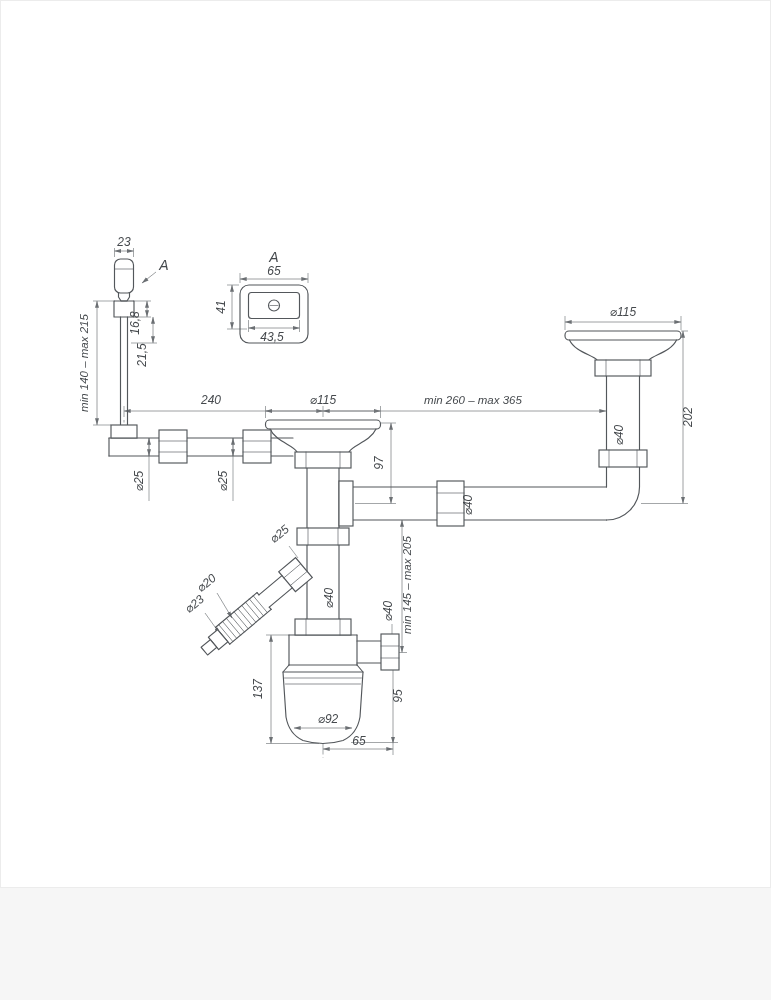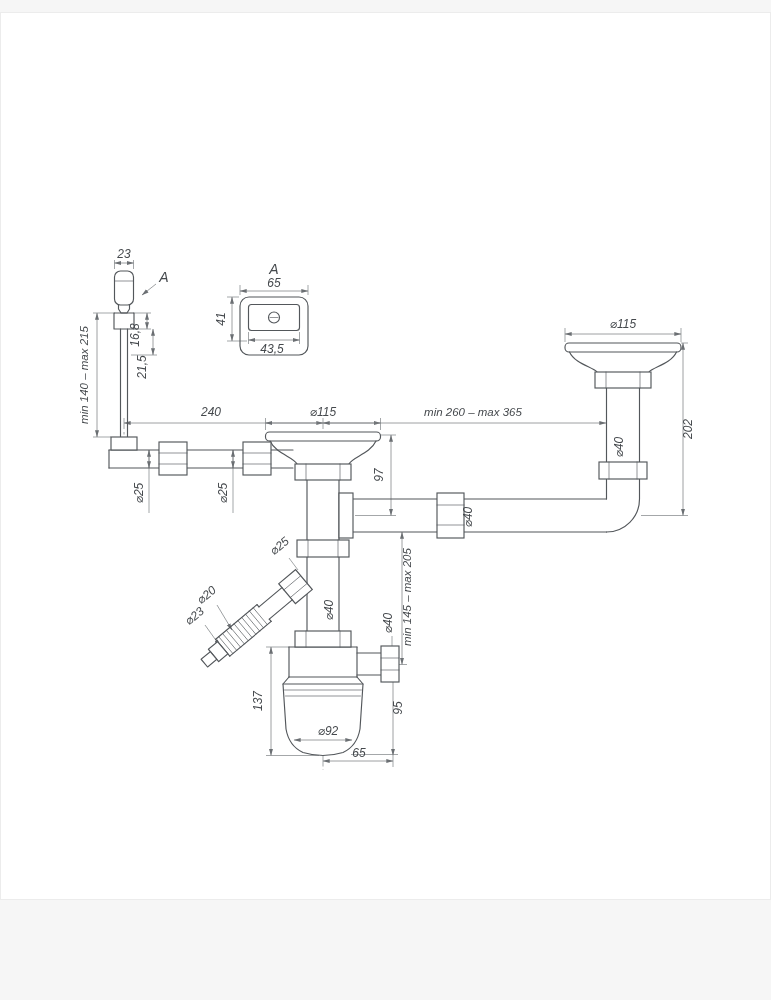--- a/index.html
+++ b/index.html
@@ -2,21 +2,21 @@
 <html style="--background: #ffffff; --border_color: #ececec; --line: #53575b; --dim: #7d8184; --text: #45494d;"><head>
 <meta charset="utf-8">
 <style>
   :root{
     --background:#ffffff; --border_color:#ececec;
     --line:#53575b; --dim:#7d8184; --text:#45494d;
   }
   html,body{margin:0;padding:0;background:#f6f6f6;}
   .page{width:771px;height:888px;background:var(--background);
         border:1px solid var(--border_color);box-sizing:border-box;
-        position:relative;margin:12px auto;overflow:hidden;}
+        position:relative;margin:0 auto;overflow:hidden;}
   svg{position:absolute;left:0;top:0;}
   .ln{fill:none;stroke:var(--line);stroke-width:1.15;stroke-linejoin:round;stroke-linecap:round;}
   .inner{stroke-width:0.75;opacity:.85;}
   .nut{fill:#fff;stroke:var(--line);stroke-width:1.15;}
   .ext{fill:none;stroke:var(--dim);stroke-width:0.7;}
   .dim{fill:none;stroke:var(--dim);stroke-width:0.75;}
   .cl{fill:none;stroke:var(--dim);stroke-width:0.7;stroke-dasharray:11 3 2.5 3;}
   text{font-family:"Liberation Sans","DejaVu Sans",sans-serif;font-style:italic;
        font-size:12px;fill:var(--text);text-anchor:middle;}
   .t-lg{font-size:14px;}

